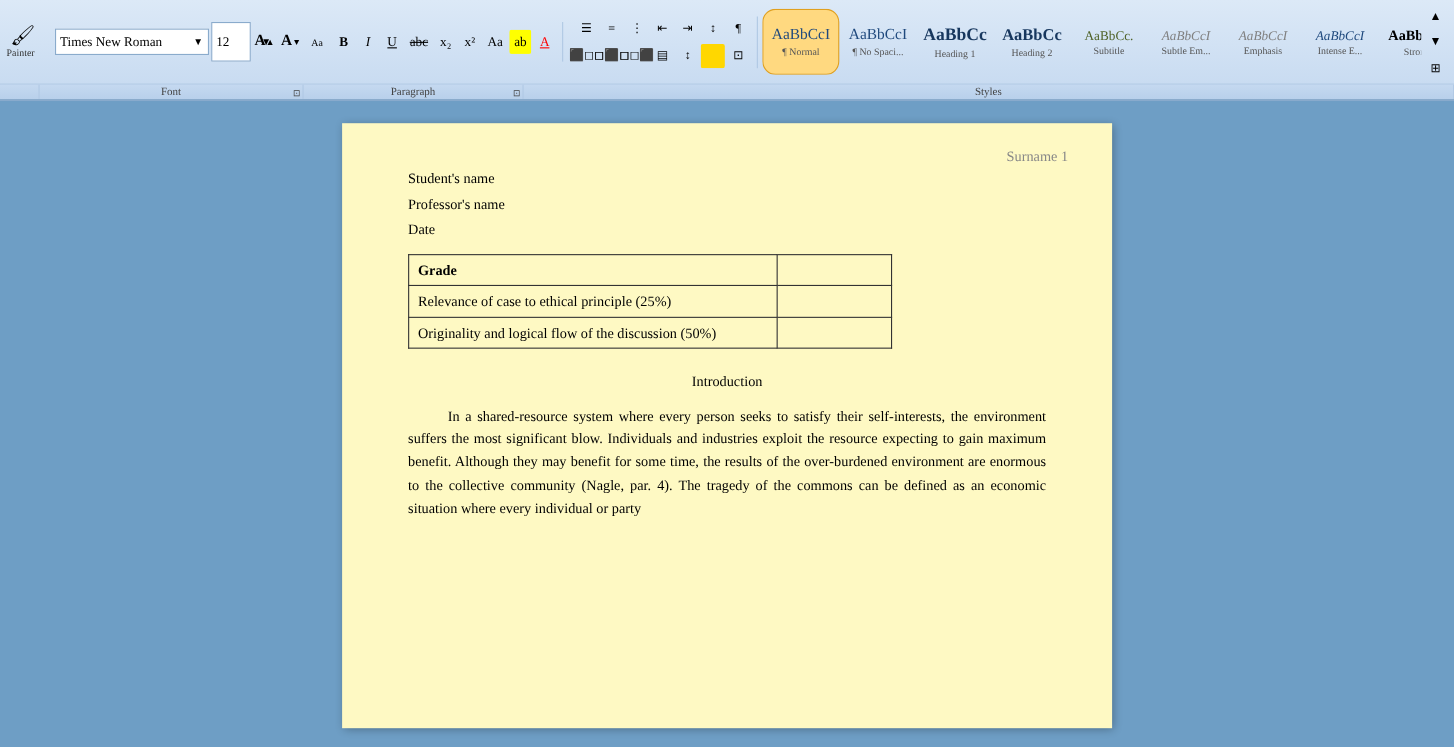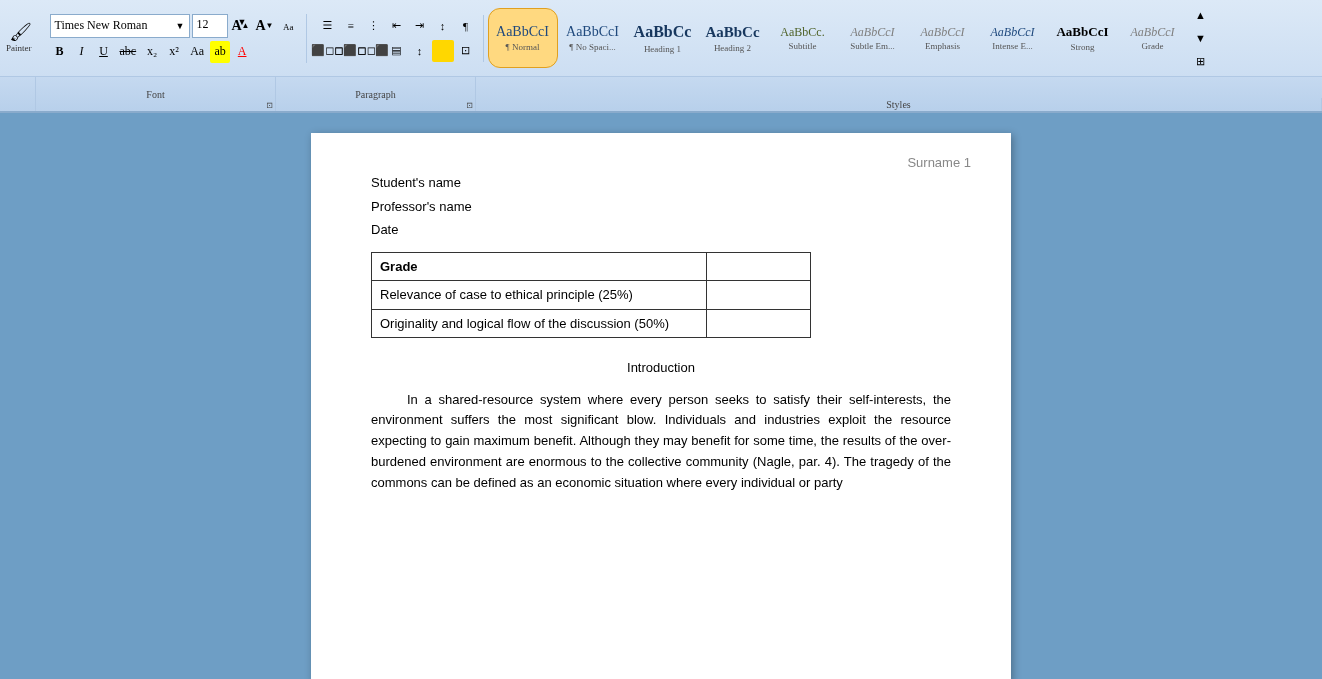--- a/index.html
+++ b/index.html
@@ -24,25 +24,26 @@
       align-items: center;
       background: white;
       border: 1px solid #8aabcc;
       padding: 2px 4px;
       min-width: 140px;
       height: 24px;
       font-size: 12px;
     }
     .font-size-box {
       display: flex;
+      align-items: center;
       background: white;
       border: 1px solid #8aabcc;
       padding: 2px 4px;
       width: 36px;
-      height: 24px;
+      height: 36px;
       font-size: 12px;
       gap: 29px;
     }
     .icon-btn {
       display: inline-flex;
       align-items: center;
       justify-content: center;
       width: 22px;
       height: 22px;
       cursor: pointer;
@@ -136,27 +137,27 @@
 
     
     .doc-area {
       background: #6e9ec5;
       padding: 20px 0;
       min-height: 580px;
       display: flex;
       justify-content: center;
     }
     .page {
-      background: #ffffff;
+      background: #fef9c3;
       width: 700px;
       min-height: 550px;
       box-shadow: 2px 2px 8px rgba(0,0,0,0.3);
       padding: 40px 60px 47px 60px;
       position: relative;
-      font-family: Liberation Sans, sans-serif;
+      font-family: Liberation Serif, serif;
       font-size: 13px;
       line-height: 1.5;
     }
     .page-header-num {
       position: absolute;
       top: 20px;
       right: 40px;
       font-size: 13px;
       color: #888;
     }
@@ -199,21 +200,21 @@
 
 <div class="ribbon">
   <div class="ribbon-top">
 
     <div style="display:flex;flex-direction:column;align-items:center;margin-right:4px;">
       <span style="font-size:18px;">🖌</span>
       <span class="painter-label" style="font-size:9px;color:#333;">Painter</span>
     </div>
 
     <div class="ribbon-group">
-      <div style="display:flex;flex-direction:column;gap:3px;">
+      <div style="display:flex;flex-direction:row;gap:3px;">
         <div style="display:flex;align-items:center;gap:2px;">
           <div class="font-family-box">
             <span style="flex:1;">Times New Roman</span>
             <span style="font-size:9px;">▼</span>
           </div>
           <div class="font-size-box">
             <span style="flex:1;">12</span>
             <span style="font-size:9px;">▼</span>
           </div>
           <div class="icon-btn" title="Increase font size" style="font-weight:bold;font-size:14px;">A<span style="font-size:8px;vertical-align:super;">▲</span></div>
@@ -316,21 +317,21 @@
   <div class="section-bar">
     <div class="section-label" style="width:36px;font-size:9px;justify-content:center;"></div>
     <div class="section-label" style="width:240px;justify-content:center;font-size:10px;cursor:pointer;">
       <span>Font</span>
       <span class="section-expand">⊡</span>
     </div>
     <div class="section-label" style="width:200px;justify-content:center;font-size:10px;cursor:pointer;">
       <span>Paragraph</span>
       <span class="section-expand">⊡</span>
     </div>
-    <div class="section-label" style="flex:1;justify-content:center;font-size:10px;cursor:pointer;margin-top:21px;">
+    <div class="section-label" style="flex:1;justify-content:center;font-size:10px;cursor:pointer;">
       <span>Styles</span>
     </div>
   </div>
 </div>
 
 <div class="doc-area">
   <div class="page">
     <div class="page-header-num">Surname  1</div>
 
     <div class="doc-line">Student's name</div>

